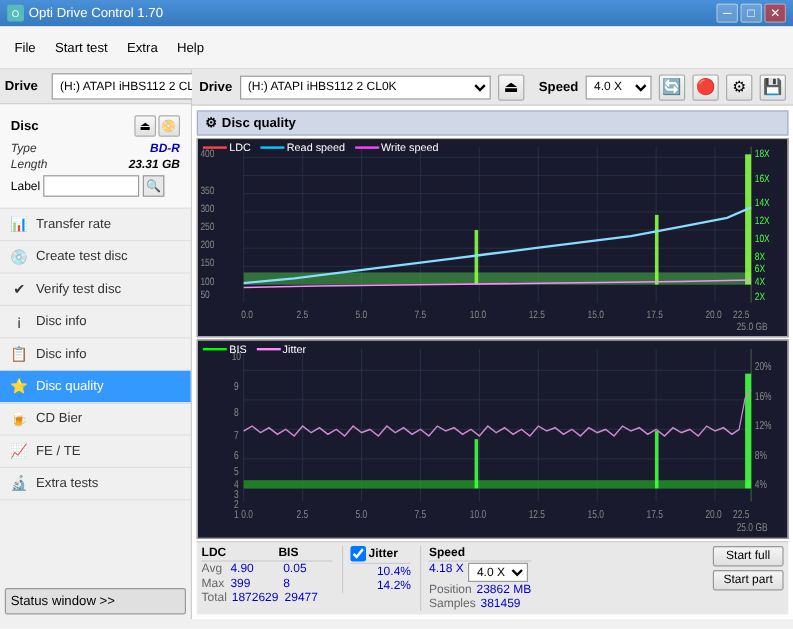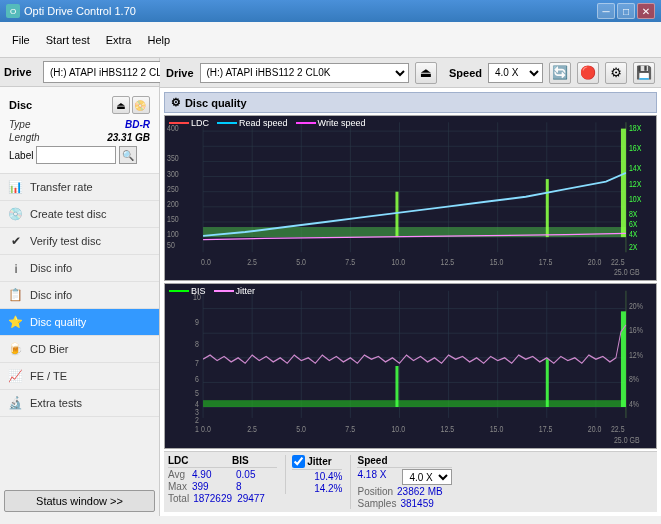--- a/index.html
+++ b/index.html
@@ -40,21 +40,21 @@
     .label-input { width: 80px; height: 18px; border: 1px solid #999; font-size: 10px; padding: 0 2px; }
     .label-btn { width: 18px; height: 18px; border: 1px solid #999; background: #e8e8e8; cursor: pointer; display: flex; align-items: center; justify-content: center; font-size: 10px; }
     
     
     .sidebar-menu { flex: 1; overflow-y: auto; }
     .sidebar-item { display: flex; align-items: center; gap: 6px; padding: 5px 8px; cursor: pointer; border-bottom: 1px solid #e0e0e0; font-size: 11px; color: #333; }
     .sidebar-item.active { background: #3399ff; color: white; }
     .sidebar-item .item-icon { width: 16px; height: 16px; display: flex; align-items: center; justify-content: center; font-size: 12px; flex-shrink: 0; }
     
     
-    .status-btn { margin: 4px; padding: 4px; background: #e0e0e0; border: 1px solid #999; cursor: pointer; text-align: center; font-size: 11px; border-radius: 2px; }
+    .status-btn { margin: 4px; padding: 4px; background: #e0e0e0; border: 1px solid #999; cursor: pointer; font-size: 11px; border-radius: 2px; }
     
     
     .main-area { flex: 1; background: white; display: flex; flex-direction: column; }
     
     
     .drive-toolbar { background: #e8e8e8; border-bottom: 1px solid #ccc; padding: 3px 6px; display: flex; align-items: center; gap: 6px; height: 30px; }
     
     
     .quality-panel { flex: 1; display: flex; flex-direction: column; padding: 4px; gap: 2px; }
     .panel-title-bar { background: #d0d8e8; padding: 3px 6px; display: flex; align-items: center; gap: 4px; font-size: 11px; font-weight: bold; border: 1px solid #a0b0cc; }
@@ -393,34 +393,38 @@
           <div style="display:flex;gap:2px;">
             <span style="min-width:20px;color:#666;"></span>
             <span style="color:#0000cc;">14.2%</span>
           </div>
         </div>
 
         <div style="display:flex;flex-direction:column;gap:1px;border-left:1px solid #ccc;padding-left:6px;">
           <div style="display:flex;gap:4px;border-bottom:1px solid #ccc;padding-bottom:1px;font-weight:bold;">
             <span>Speed</span>
           </div>
-          <div style="display:flex;gap:16px;">
+          <div style="display:flex;gap:4px;">
             <span style="color:#0000cc;">4.18 X</span>
             <select class="small-select" style="height:16px;">
               <option>4.0 X</option>
             </select>
           </div>
           <div style="display:flex;gap:4px;">
             <span style="color:#666;">Position</span>
             <span style="color:#0000cc;">23862 MB</span>
           </div>
           <div style="display:flex;gap:4px;">
             <span style="color:#666;">Samples</span>
             <span style="color:#0000cc;">381459</span>
           </div>
         </div>
 
+        <div style="display:flex;flex-direction:column;gap:3px;margin-left:auto;">
+          <button class="action-btn">Start full</button>
+          <button class="action-btn">Start part</button>
+        </div>
       </div>
 
 
     </div>
   </div>
 </div>
 
 </body></html>

